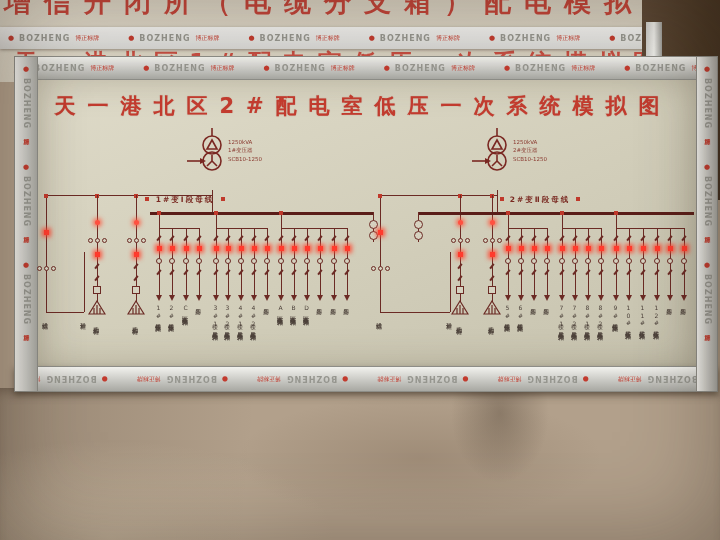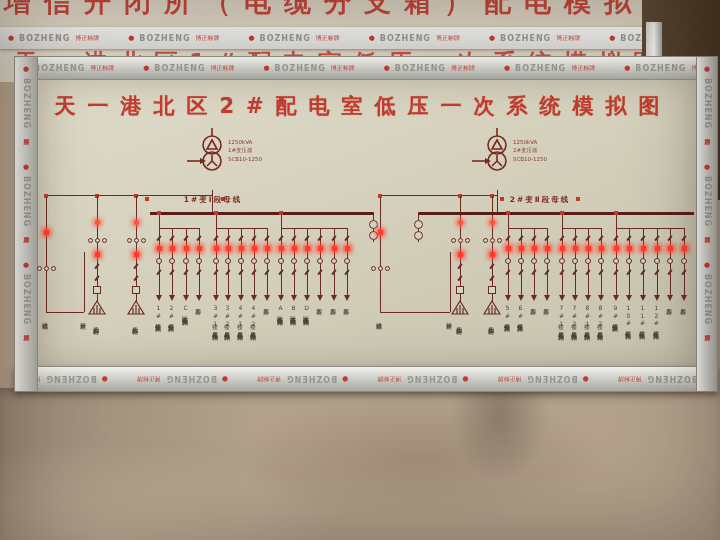--- a/index.html
+++ b/index.html
@@ -246,21 +246,21 @@
             <path d="M9 1 L17 14 L1 14 Z"></path>
             <line x1="6" y1="8" x2="6" y2="14"></line>
             <line x1="9" y1="5" x2="9" y2="14"></line>
             <line x1="12" y1="8" x2="12" y2="14"></line>
           </g>
         </svg></div>
       <div class="vlabel" style="left: 132px; top: 322px;">无功补偿柜</div>
       <div class="ln" style="left: 150px; top: 212px; width: 223px; height: 2.5px; background: rgb(90, 29, 24);"></div>
       <div class="rsq" style="left: 145px; top: 197px;"></div>
       <div class="rsq" style="left: 221px; top: 197px;"></div>
-      <div class="buslabel" style="left: 151px; top: 195px; width: 68px; margin-left: 28px;">1#变Ⅰ段母线</div>
+      <div class="buslabel" style="left: 151px; top: 195px; width: 68px;">1#变Ⅰ段母线</div>
       <div class="ln" style="left: 373px; top: 212px; width: 1.4px; height: 30px;"></div>
       <div class="circ" style="left: 368.5px; top: 219.5px; width: 9px; height: 9px;"></div>
       <div class="circ" style="left: 368.5px; top: 230.5px; width: 9px; height: 9px;"></div>
       <div class="ln" style="left: 159px; top: 212px; width: 1.4px; height: 16px;"></div>
       <div class="rsq" style="left: 157px; top: 211px;"></div>
       <div class="ln" style="left: 159px; top: 228px; width: 40px; height: 1.4px;"></div>
       <div class="ln" style="left: 159px; top: 228px; width: 1.4px; height: 67px;"></div>
       <div class="tick" style="left: 158.3px; top: 235px;"></div>
       <div class="lit" style="left: 156.5px; top: 245.5px;"></div>
       <div class="circ" style="left: 156px; top: 258px; width: 6px; height: 6px;"></div>

